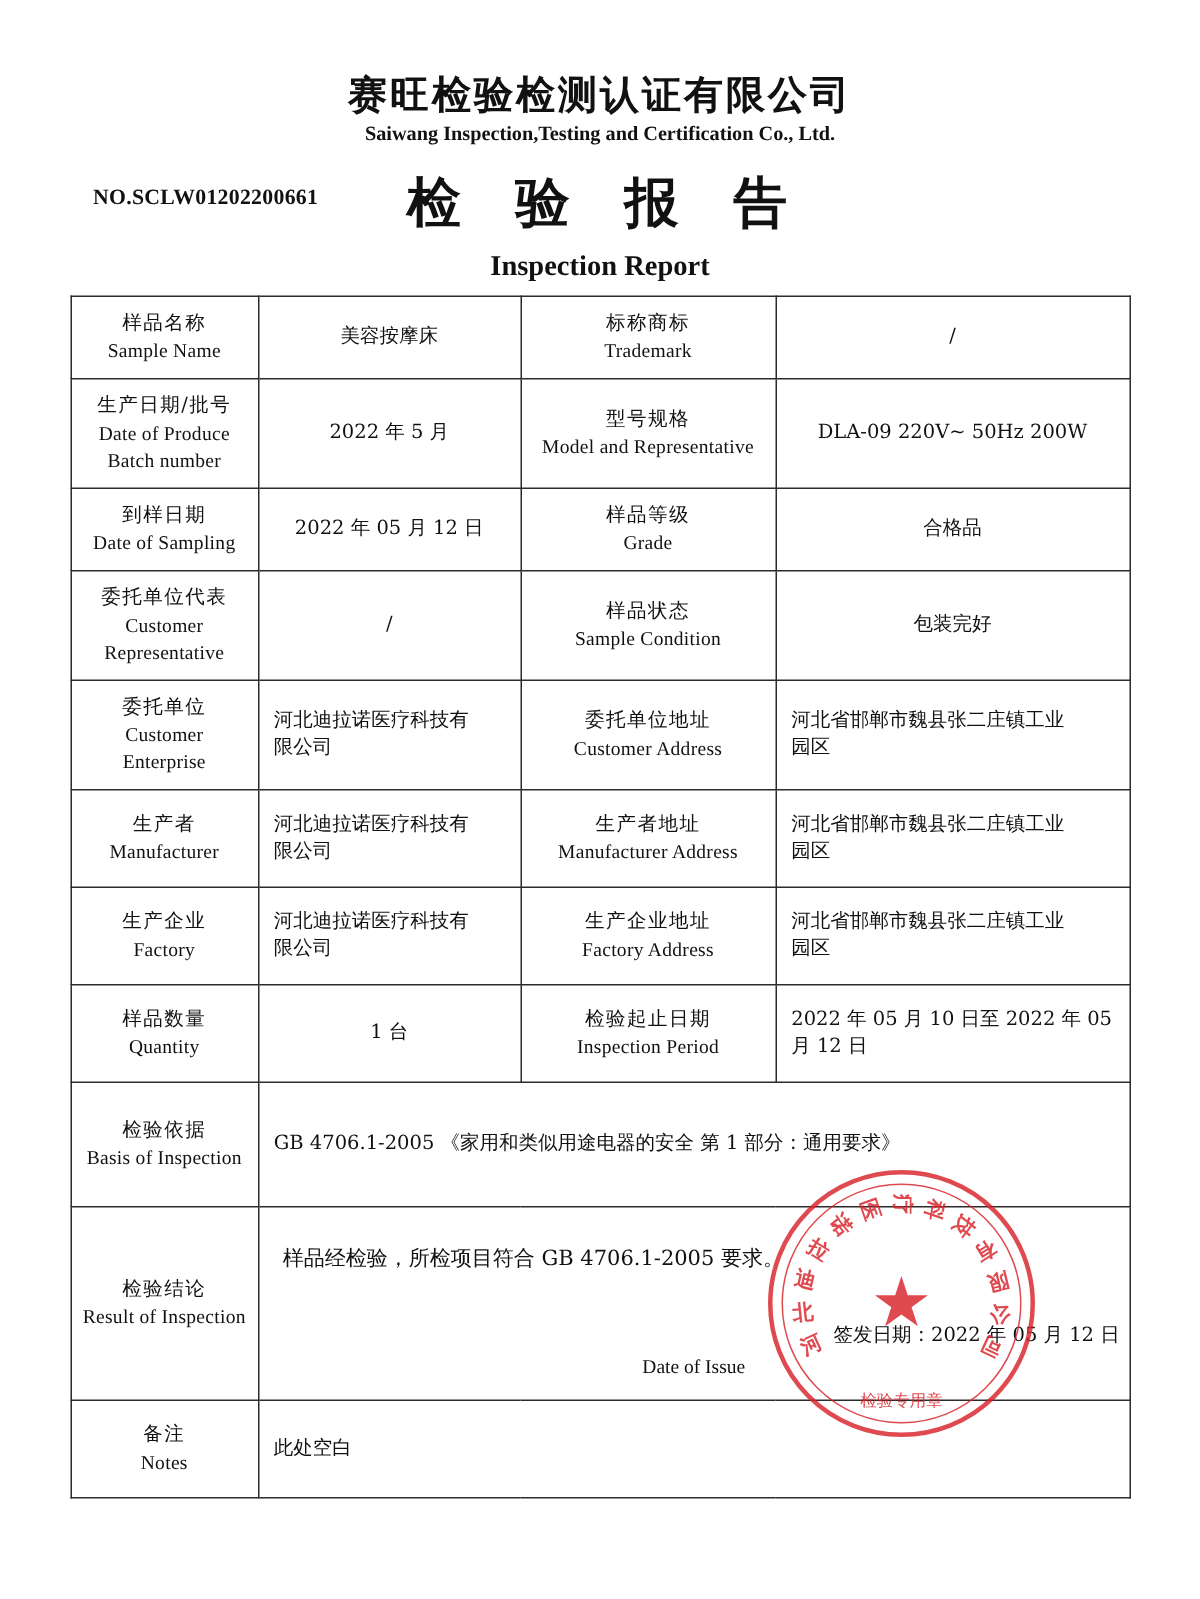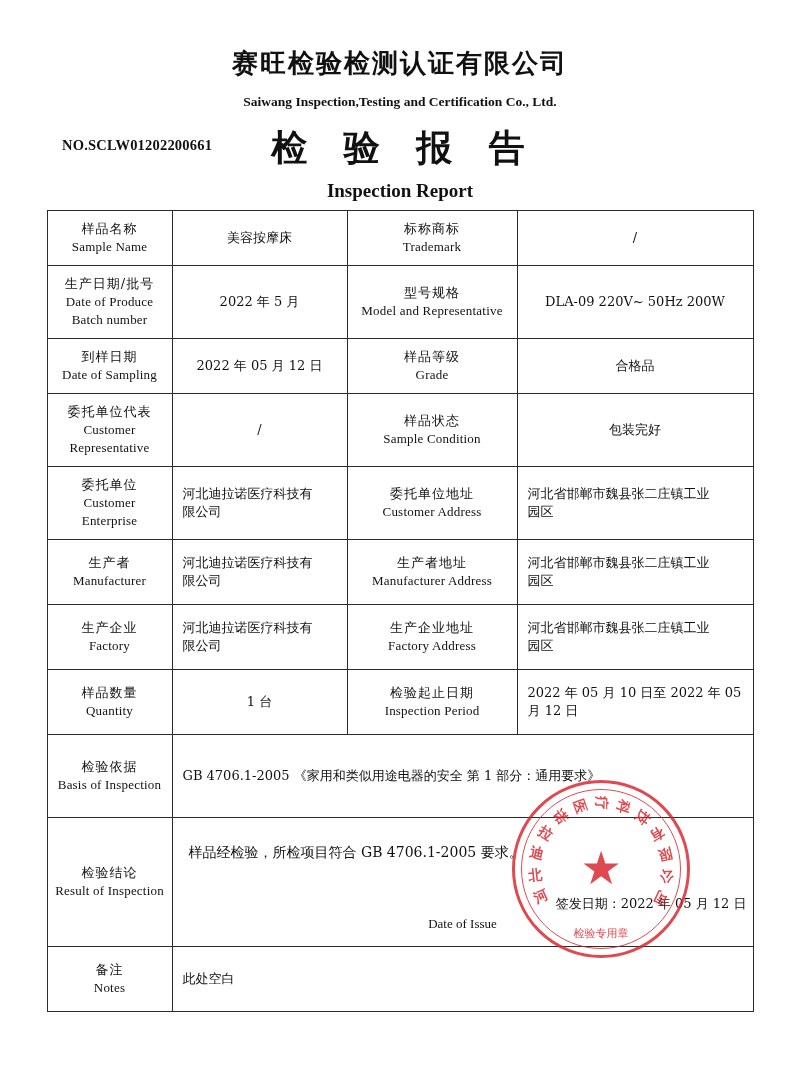--- a/index.html
+++ b/index.html
@@ -29,21 +29,20 @@
   }
   .company-cn {
     font-size: 26px;
     font-weight: bold;
     letter-spacing: 2px;
     font-family: "DejaVu Serif", "Liberation Serif", serif;
   }
   .company-en {
     font-size: 13.5px;
     font-weight: bold;
-    margin-top: 13px;
     font-family: "Liberation Serif", serif;
   }
 
   .titlerow {
     position: relative;
     margin-top: 14px;
     height: 40px;
   }
   .report-no {
     position: absolute;

